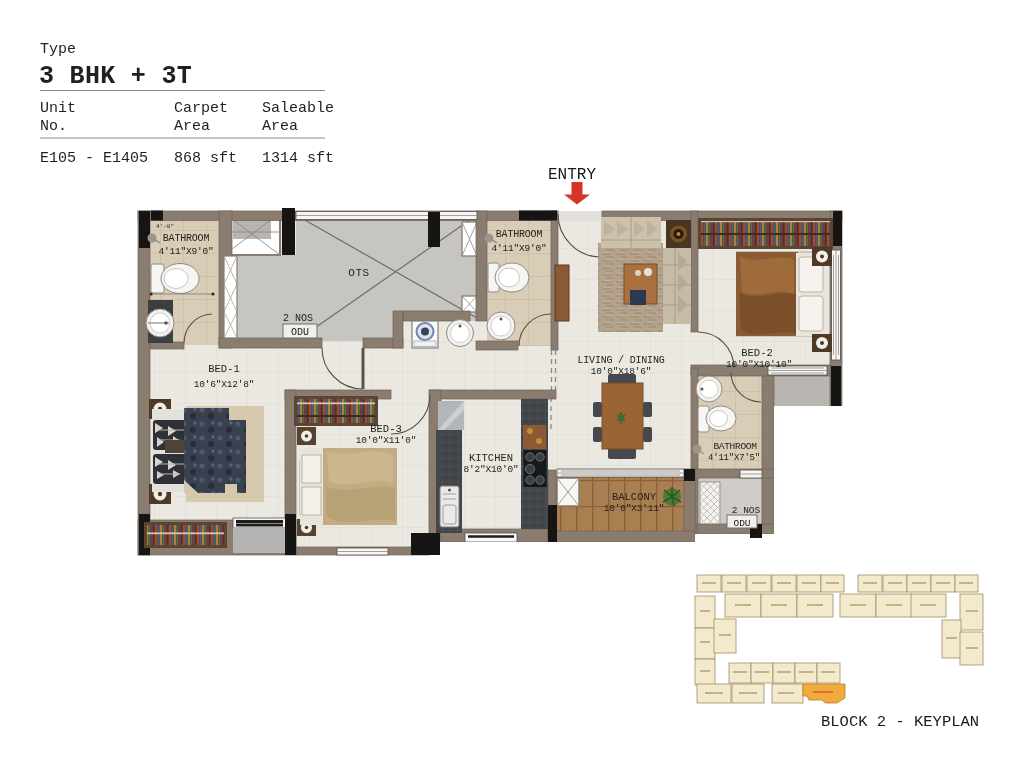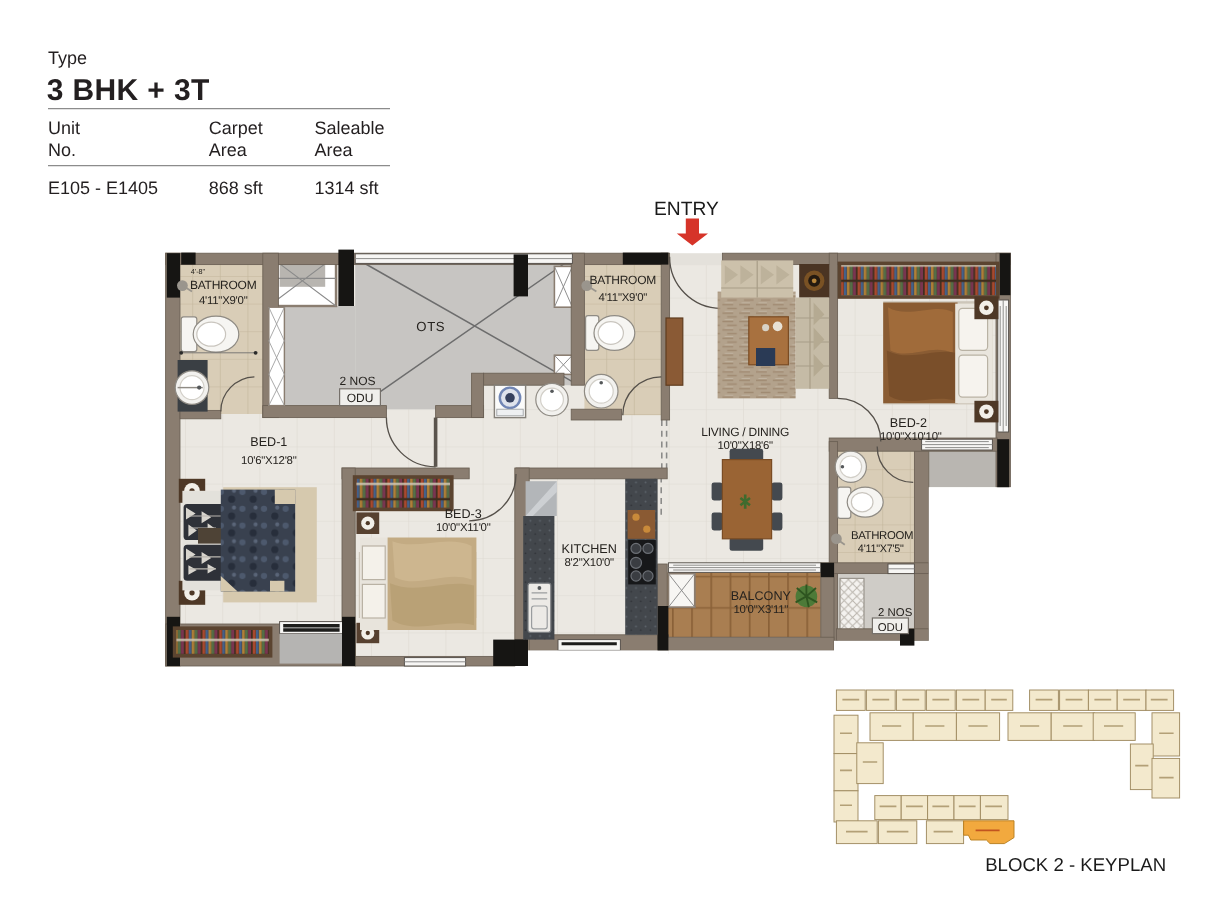--- a/index.html
+++ b/index.html
@@ -1,17 +1,17 @@
 <!DOCTYPE html>
 <html><head>
 <meta charset="utf-8">
 <style>
   html,body{margin:0;padding:0;background:#ffffff;}
   #page{position:relative;width:1024px;height:768px;background:#ffffff;overflow:hidden;
-        font-family:Liberation Sans, sans-serif;}
+        font-family:Liberation Mono, monospace;}
   svg{position:absolute;top:0;left:0;}
 </style>
 </head>
 <body>
 <div id="page">
 <svg width="1024" height="768" viewBox="0 0 1024 768">
 <defs>
   <pattern id="ward" width="14" height="26" patternUnits="userSpaceOnUse">
     <rect width="14" height="26" fill="#3e2d1e"></rect>
     <rect x="0.6" y="1" width="2.4" height="24" fill="#a8492e"></rect>

